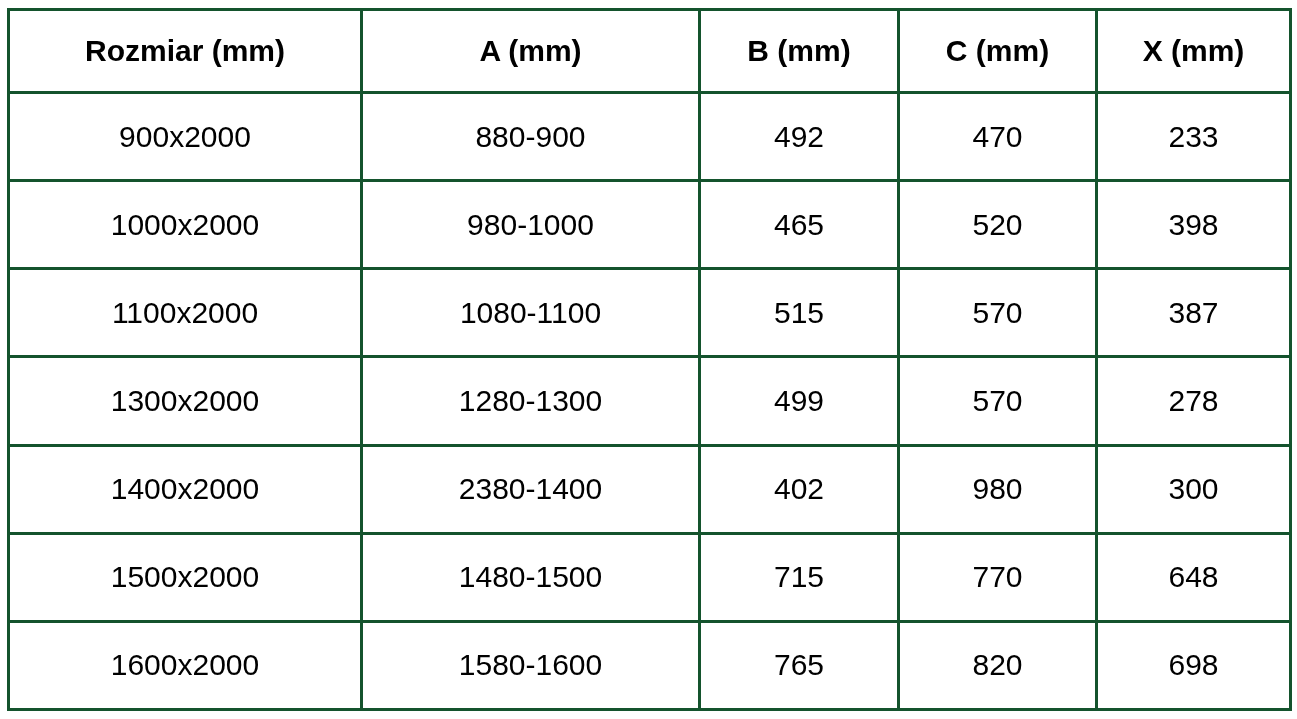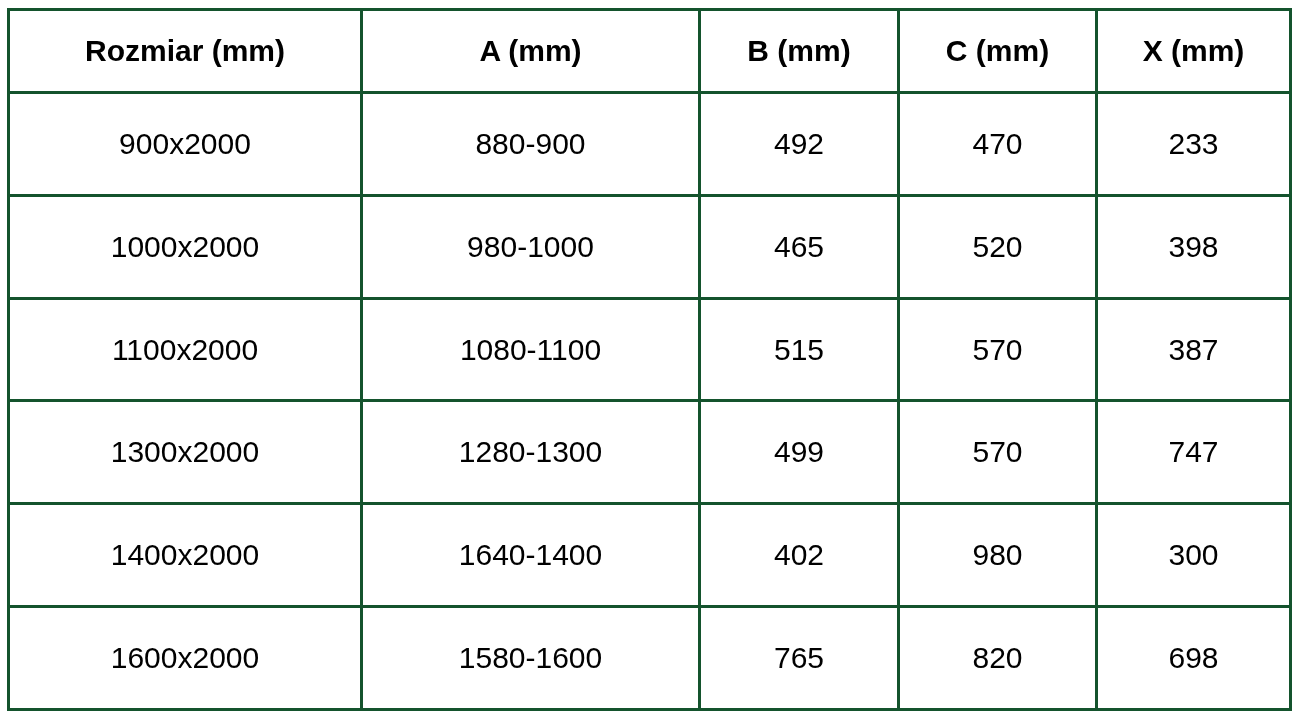--- a/index.html
+++ b/index.html
@@ -89,28 +89,35 @@
         <td>1080-1100</td>
         <td>515</td>
         <td>570</td>
         <td>387</td>
       </tr>
       <tr>
         <td>1300x2000</td>
         <td>1280-1300</td>
         <td>499</td>
         <td>570</td>
-        <td>747</td>
+        <td>278</td>
       </tr>
       <tr>
         <td>1400x2000</td>
-        <td>1640-1400</td>
+        <td>2380-1400</td>
         <td>402</td>
         <td>980</td>
         <td>300</td>
+      </tr>
+      <tr>
+        <td>1500x2000</td>
+        <td>1480-1500</td>
+        <td>715</td>
+        <td>770</td>
+        <td>648</td>
       </tr>
       <tr>
         <td>1600x2000</td>
         <td>1580-1600</td>
         <td>765</td>
         <td>820</td>
         <td>698</td>
       </tr>
     </tbody>
   </table>

